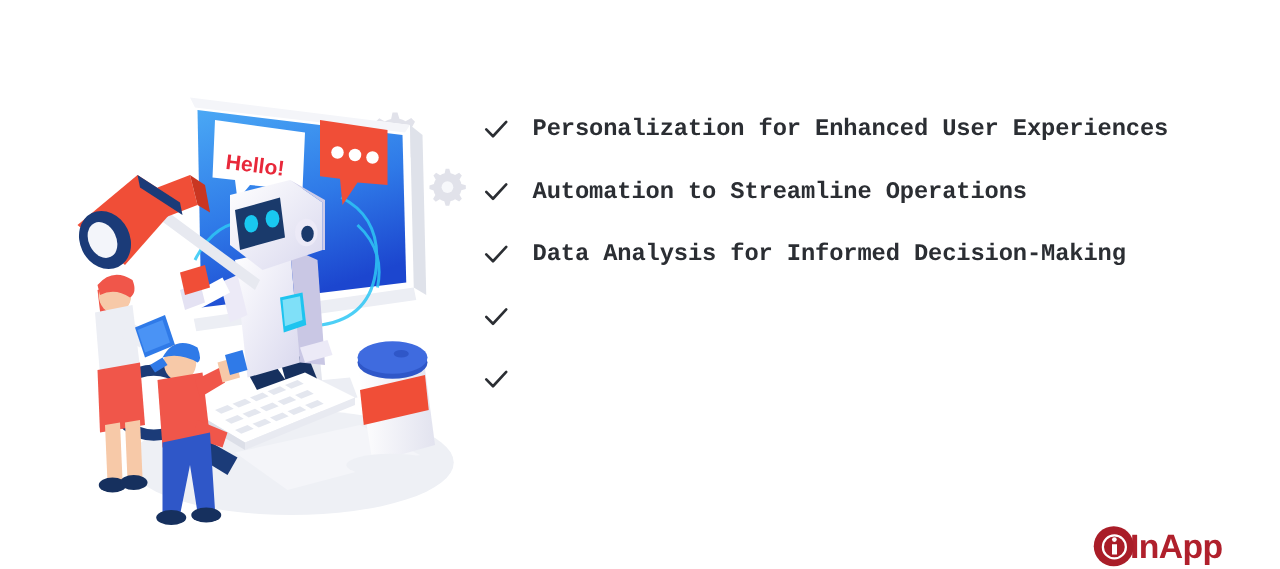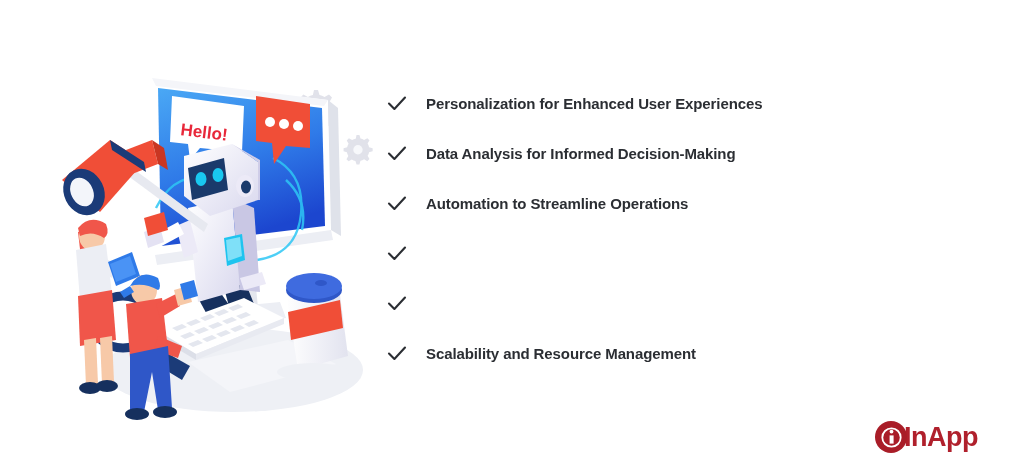--- a/index.html
+++ b/index.html
@@ -47,22 +47,22 @@
   }
   .check-icon {
     flex: 0 0 auto;
     width: 22px;
     height: 22px;
     margin-right: 18px;
     display: block;
   }
   .check-icon svg { display: block; }
   .benefit-label {
-    font-family: Liberation Sans, sans-serif;
-    font-size: 15px;
+    font-family: Liberation Mono, monospace;
+    font-size: 19px;
     font-weight: 700;
     letter-spacing: -0.1px;
     color: #2b2e33;
     white-space: nowrap;
     line-height: 1;
   }
 
   
   .logo {
     position: absolute;
@@ -313,56 +313,48 @@
       </span>
       <span class="benefit-label">Personalization for Enhanced User Experiences</span>
     </div>
 
     <div class="benefit-row">
       <span class="check-icon">
         <svg width="22" height="22" viewBox="0 0 22 22" xmlns="http://www.w3.org/2000/svg">
           <path d="M3 11.5 L8.4 17 L19 5.5" fill="none" stroke="#2b2e33" stroke-width="2.1" stroke-linecap="round" stroke-linejoin="round"></path>
         </svg>
       </span>
+      <span class="benefit-label">Automation to Streamline Operations</span>
+    </div>
+
+    <div class="benefit-row">
+      <span class="check-icon">
+        <svg width="22" height="22" viewBox="0 0 22 22" xmlns="http://www.w3.org/2000/svg">
+          <path d="M3 11.5 L8.4 17 L19 5.5" fill="none" stroke="#2b2e33" stroke-width="2.1" stroke-linecap="round" stroke-linejoin="round"></path>
+        </svg>
+      </span>
       <span class="benefit-label">Data Analysis for Informed Decision-Making</span>
     </div>
 
     <div class="benefit-row">
       <span class="check-icon">
         <svg width="22" height="22" viewBox="0 0 22 22" xmlns="http://www.w3.org/2000/svg">
           <path d="M3 11.5 L8.4 17 L19 5.5" fill="none" stroke="#2b2e33" stroke-width="2.1" stroke-linecap="round" stroke-linejoin="round"></path>
         </svg>
       </span>
-      <span class="benefit-label">Automation to Streamline Operations</span>
-    </div>
-
-    <div class="benefit-row">
-      <span class="check-icon">
-        <svg width="22" height="22" viewBox="0 0 22 22" xmlns="http://www.w3.org/2000/svg">
-          <path d="M3 11.5 L8.4 17 L19 5.5" fill="none" stroke="#2b2e33" stroke-width="2.1" stroke-linecap="round" stroke-linejoin="round"></path>
-        </svg>
-      </span>
-    </div>
-
-    <div class="benefit-row">
-      <span class="check-icon">
-        <svg width="22" height="22" viewBox="0 0 22 22" xmlns="http://www.w3.org/2000/svg">
-          <path d="M3 11.5 L8.4 17 L19 5.5" fill="none" stroke="#2b2e33" stroke-width="2.1" stroke-linecap="round" stroke-linejoin="round"></path>
-        </svg>
-      </span>
-    </div>
-
-    <div class="benefit-row">
-      <span class="check-icon">
-        <svg width="22" height="22" viewBox="0 0 22 22" xmlns="http://www.w3.org/2000/svg">
-          <path d="M3 11.5 L8.4 17 L19 5.5" fill="none" stroke="#2b2e33" stroke-width="2.1" stroke-linecap="round" stroke-linejoin="round"></path>
-        </svg>
-      </span>
-      <span class="benefit-label">Scalability and Resource Management</span>
-    </div>
+    </div>
+
+    <div class="benefit-row">
+      <span class="check-icon">
+        <svg width="22" height="22" viewBox="0 0 22 22" xmlns="http://www.w3.org/2000/svg">
+          <path d="M3 11.5 L8.4 17 L19 5.5" fill="none" stroke="#2b2e33" stroke-width="2.1" stroke-linecap="round" stroke-linejoin="round"></path>
+        </svg>
+      </span>
+    </div>
+
 
   </div>
 
   <div class="logo">
     <span class="logo-mark">
       <svg width="34" height="34" viewBox="0 0 34 34" xmlns="http://www.w3.org/2000/svg">
         <circle cx="17" cy="17" r="16" fill="#a91d28"></circle>
         <path d="M17 2 a15 15 0 0 1 13 22 a15 15 0 0 0 -13 -22 z" fill="#8c1520" opacity="0.55"></path>
         <circle cx="17.5" cy="17.5" r="9.2" fill="none" stroke="#ffffff" stroke-width="1.8"></circle>
         <circle cx="17.5" cy="11.6" r="1.9" fill="#ffffff"></circle>

